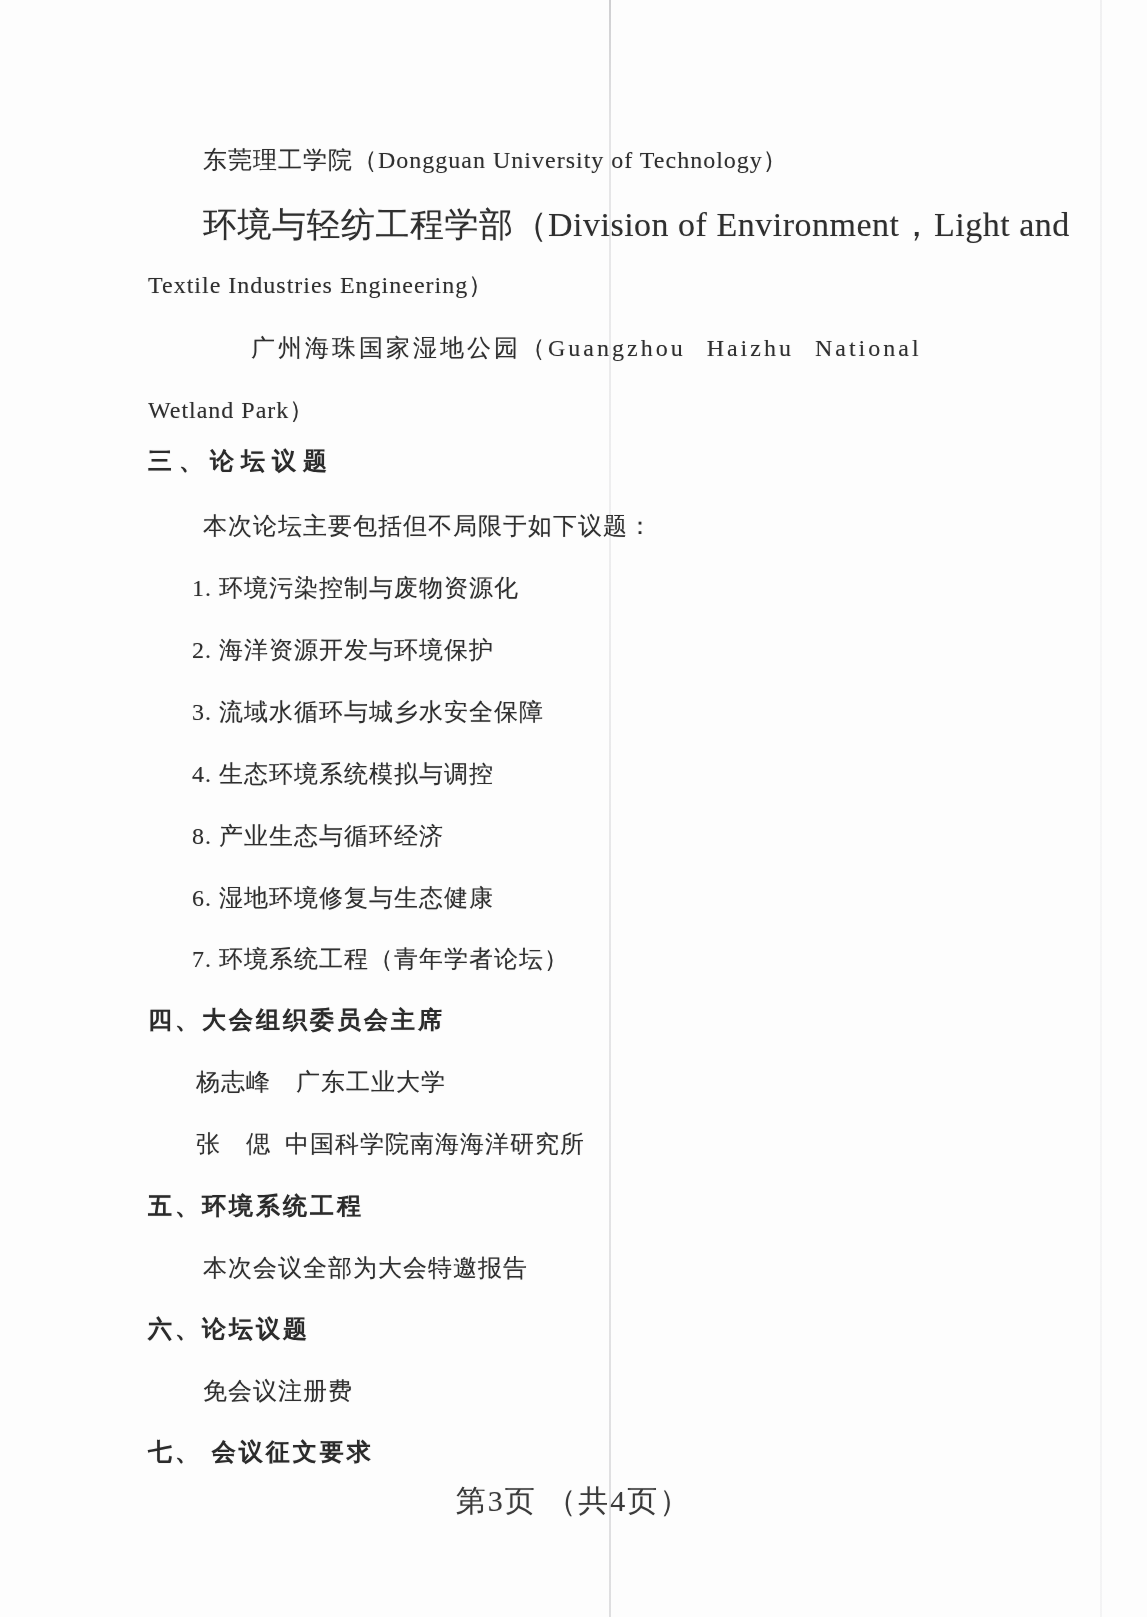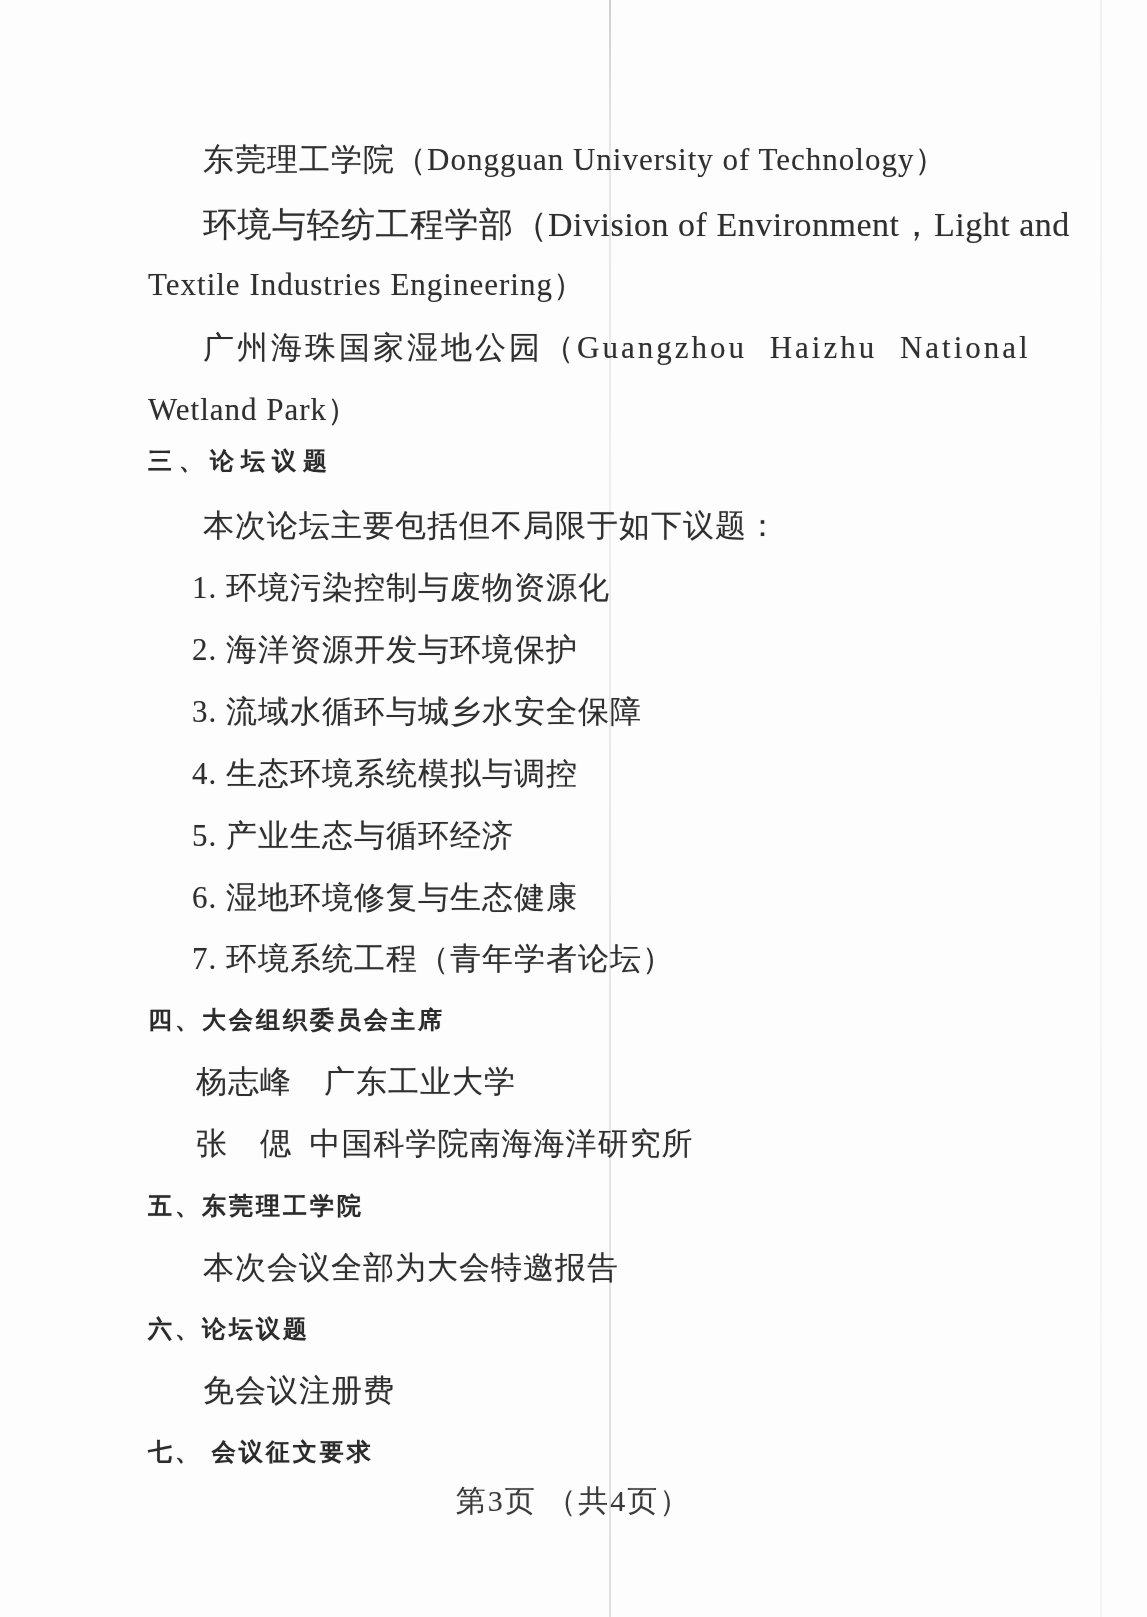--- a/index.html
+++ b/index.html
@@ -38,41 +38,42 @@
     left: 1100px;
     background: linear-gradient(
       to bottom,
       rgba(190,190,195,0.20) 0%,
       rgba(205,205,210,0.14) 40%,
       rgba(200,200,205,0.18) 100%);
   }
   .line {
     position: absolute;
     white-space: pre;
-    font-size: 31px;
+    font-size: 24px;
     line-height: 40px;
     letter-spacing: 1px;
     color: #2f2f2f;
     text-shadow: 0 0 1px rgba(70,70,70,0.35);
   }
   .flush  { left: 148px; }
   .indent { left: 203px; }
   .item   { left: 192px; }
   .name   { left: 196px; }
   .heading {
     font-family: "Liberation Sans", "DejaVu Sans", sans-serif;
     font-weight: 700;
     font-size: 24px;
     letter-spacing: 3px;
     color: #2b2b2b;
   }
   .ls-wide { letter-spacing: 7px; }
   .stretch {
     letter-spacing: 3px;
     word-spacing: 12px;
+    margin-left: 48px;
   }
   .fit {
     font-size: 34px;
     letter-spacing: 0.5px;
   }
   .footer-line {
     position: absolute;
     left: 0;
     right: 0;
     text-align: center;
@@ -97,29 +98,29 @@
   <div class="line indent stretch" style="top:328px">广州海珠国家湿地公园（Guangzhou Haizhu National</div>
   <div class="line flush" style="top:390px">Wetland Park）</div>
 
   <div class="line flush heading ls-wide" style="top:441px">三、论坛议题</div>
   <div class="line indent" style="top:506px">本次论坛主要包括但不局限于如下议题：</div>
 
   <div class="line item" style="top:568px">1. 环境污染控制与废物资源化</div>
   <div class="line item" style="top:630px">2. 海洋资源开发与环境保护</div>
   <div class="line item" style="top:692px">3. 流域水循环与城乡水安全保障</div>
   <div class="line item" style="top:754px">4. 生态环境系统模拟与调控</div>
-  <div class="line item" style="top:816px">5. 产业生态与循环经济</div>
+  <div class="line item" style="top:816px">8. 产业生态与循环经济</div>
   <div class="line item" style="top:878px">6. 湿地环境修复与生态健康</div>
   <div class="line item" style="top:939px">7. 环境系统工程（青年学者论坛）</div>
 
   <div class="line flush heading" style="top:1000px">四、大会组织委员会主席</div>
   <div class="line name" style="top:1062px">杨志峰　广东工业大学</div>
   <div class="line name" style="top:1124px">张　偲  中国科学院南海海洋研究所</div>
 
-  <div class="line flush heading" style="top:1186px">五、东莞理工学院</div>
+  <div class="line flush heading" style="top:1186px">五、环境系统工程</div>
   <div class="line indent" style="top:1248px">本次会议全部为大会特邀报告</div>
 
   <div class="line flush heading" style="top:1309px">六、论坛议题</div>
   <div class="line indent" style="top:1371px">免会议注册费</div>
 
   <div class="line flush heading" style="top:1432px">七、 会议征文要求</div>
 
   <div class="footer-line" style="top:1481px">第3页 （共4页）</div>
 
 </div>

